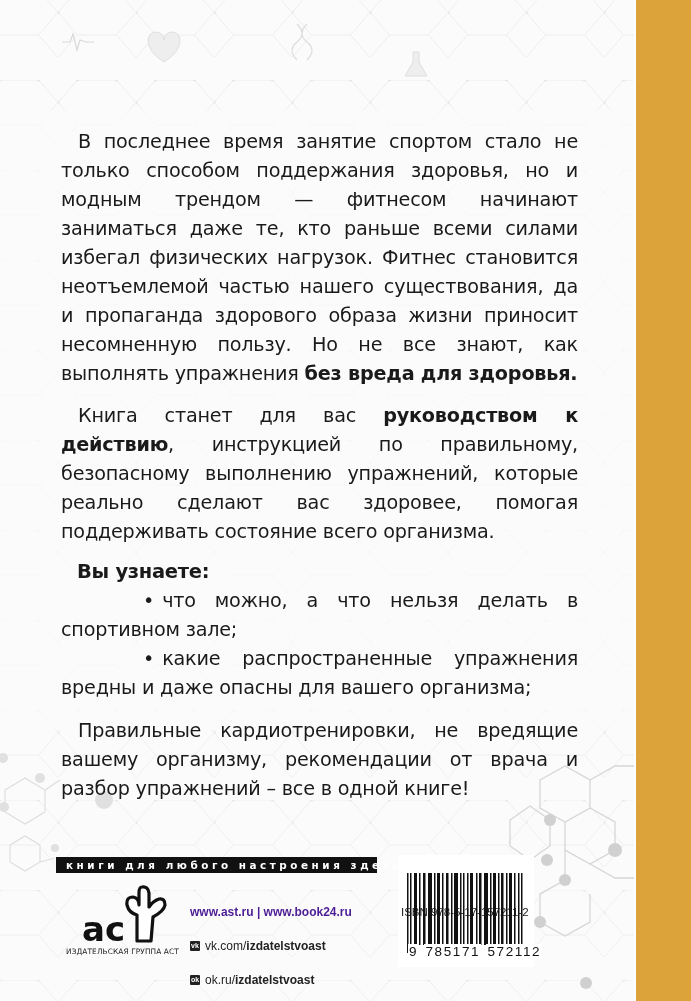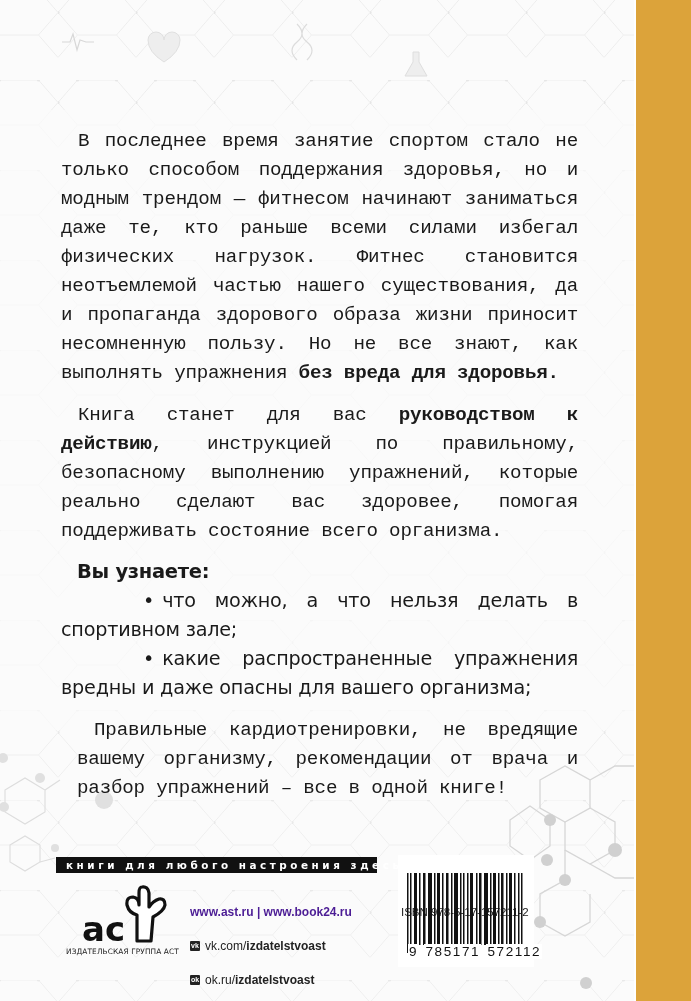--- a/index.html
+++ b/index.html
@@ -9,28 +9,28 @@
     font-family: "DejaVu Sans", sans-serif;
     color: #1a1a1a;
   }
   .bg-pattern { position: absolute; left: 0; top: 0; width: 636px; height: 1001px; z-index: 0; }
   .stripe { position: absolute; left: 636px; top: 0; width: 55px; height: 1001px; background: #dca33a; z-index: 1; }
   .stripe-edge { position: absolute; left: 634px; top: 0; width: 2px; height: 1001px; background: #ffffff; z-index: 1; }
 
   .content { position: absolute; left: 61px; top: 127px; width: 517px; z-index: 2; }
   .para {
     font-size: 19.2px; line-height: 29px; margin: 0; text-align: justify;
-    text-indent: 17px; letter-spacing: -0.2px; word-spacing: 0px; font-family: Liberation Mono, monospace;
+    text-indent: 17px; letter-spacing: -0.2px; word-spacing: 0px;
   }
   .para b { font-weight: bold; }
   .para + .para { margin-top: 13px; }
   .learn-head { font-size: 19.5px; font-weight: bold; margin: 12px 0 0 16px; line-height: 28px; letter-spacing: -0.3px; }
   .bullet { font-size: 19.2px; line-height: 29px; margin: 0; text-align: justify; text-indent: 41px; letter-spacing: -0.2px; }
   .bullet .dot { display: inline-block; margin-right: 8px; }
-  .last { margin-top: 14px; margin-left: 16px; }
+  .last { margin-top: 14px; }
 
   .slogan-bar {
     position: absolute; left: 56px; top: 857px; width: 321px; height: 16px;
     background: #111; color: #fff; z-index: 2;
     font-size: 10.4px; letter-spacing: 3.55px; line-height: 16px; font-weight: bold;
     padding-left: 10px; box-sizing: border-box; white-space: nowrap;
   }
   .logo { position: absolute; left: 80px; top: 885px; width: 90px; height: 60px; z-index: 2; }
   .logo-caption { position: absolute; left: 66px; top: 947px; font-size: 7.4px; letter-spacing: 0.1px; z-index: 2; color: #222; white-space: nowrap; }
 

